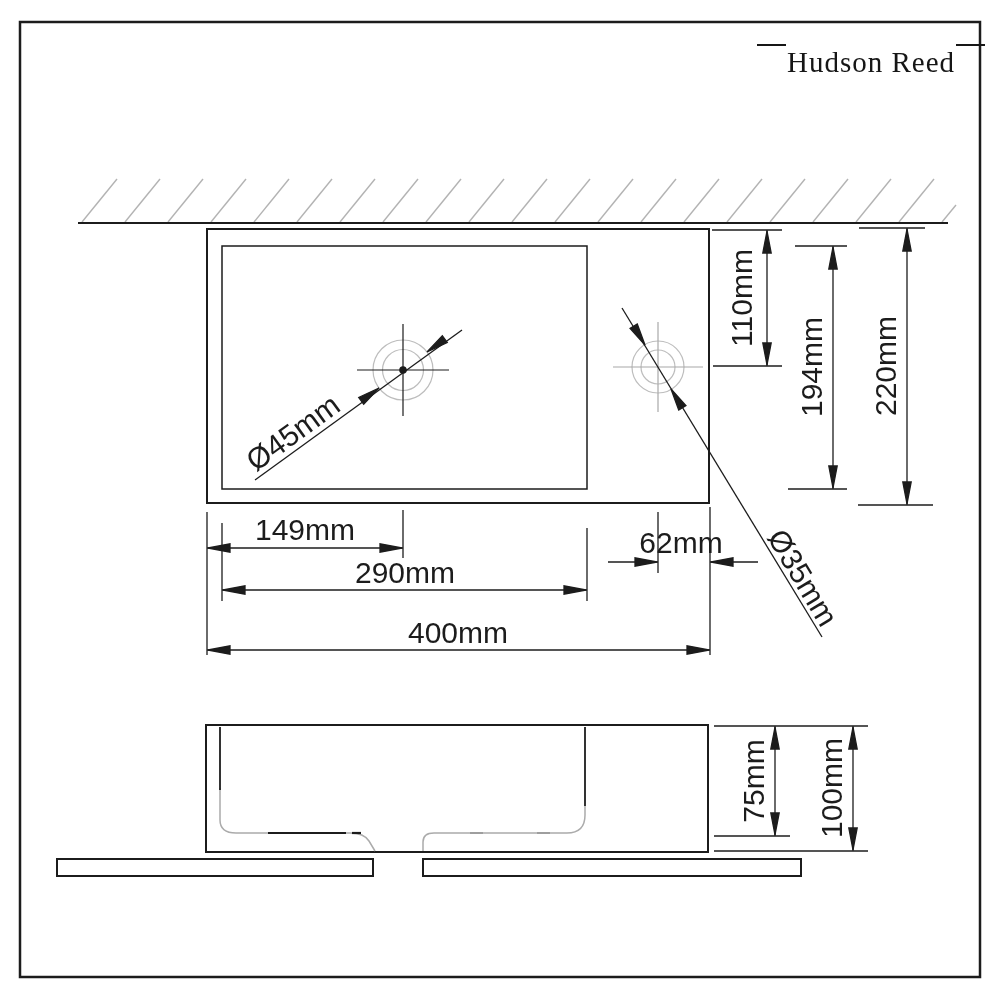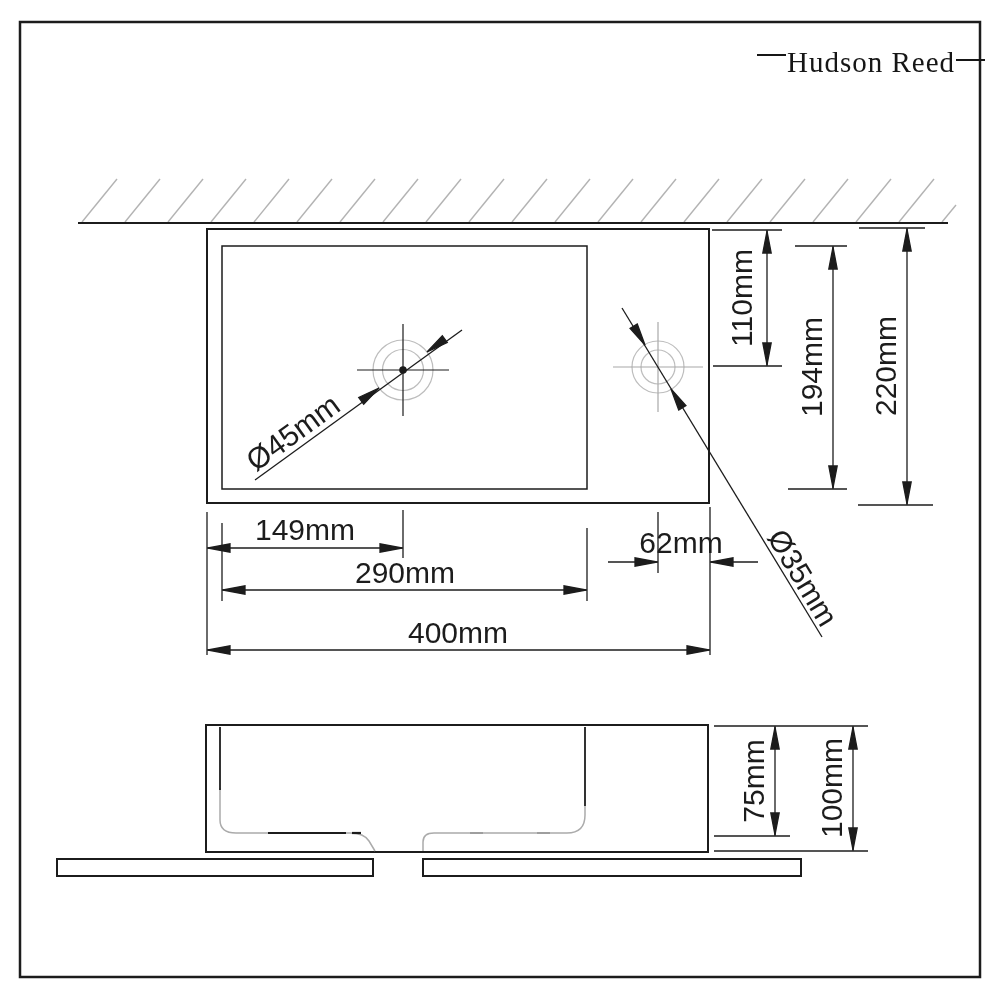--- a/index.html
+++ b/index.html
@@ -1,20 +1,20 @@
 <!DOCTYPE html>
 <html><head>
 <meta charset="utf-8">
 <style>
   html,body{margin:0;padding:0;background:#ffffff;}
   .stage{position:relative;width:1000px;height:1000px;background:#ffffff;overflow:hidden;
          font-family:"Liberation Sans","DejaVu Sans",sans-serif;}
   svg{position:absolute;left:0;top:0;}
   svg text{font-family:"Liberation Sans","DejaVu Sans",sans-serif;font-size:30px;fill:#1c1c1c;}
-  .logo{position:absolute;left:757px;top:44px;display:flex;align-items:center;}
+  .logo{position:absolute;left:757px;top:44px;display:flex;align-items:flex-start;}
   .logo-text{font-family:"Liberation Serif","DejaVu Serif",serif;font-size:29px;line-height:36px;
              color:#161616;letter-spacing:1px;white-space:nowrap;padding:0 1px;}
   .logo-dash{display:inline-block;width:29px;height:0;border-top:2.4px solid #161616;margin-bottom:14px;}
   .logo-underscore{display:inline-block;width:29px;height:0;border-top:2.4px solid #161616;margin-bottom:5px;}
 </style>
 </head>
 <body>
 
 <div class="stage">
 

